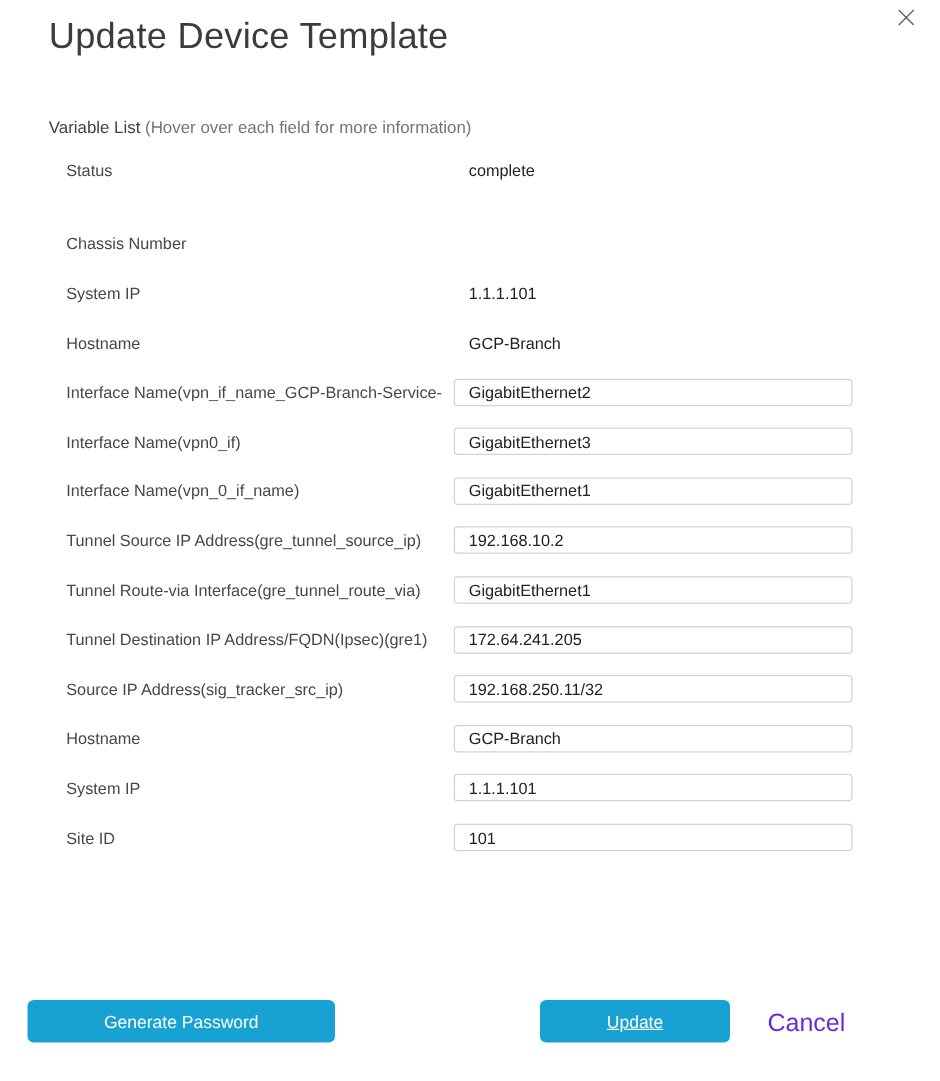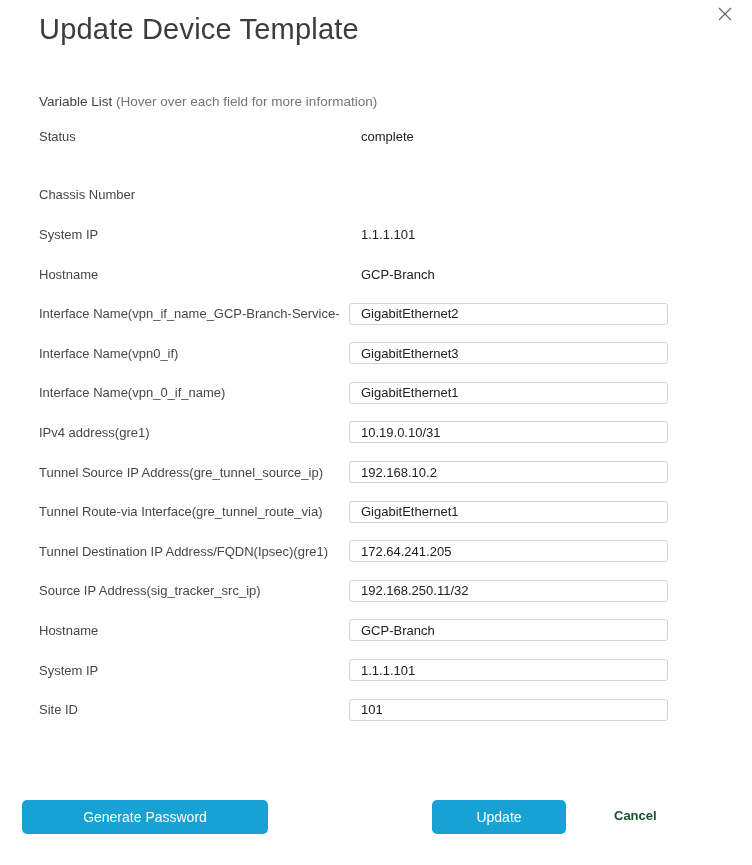--- a/index.html
+++ b/index.html
@@ -48,21 +48,21 @@
   .section-header {
     margin: 48px 0 8px 39px;
     font-size: 13.5px;
     color: #757575;
   }
   .section-header .section-title {
     font-weight: normal;
     color: #424242;
   }
 
-  .rows { margin-left: 39px; }
+  .rows { margin-left: 53px; }
   .row {
     display: flex;
     align-items: center;
     height: 39.6px;
   }
   .row.gap-after { margin-bottom: 18.5px; }
   .row label, .row .ro-label {
     flex: 0 0 310px;
     max-width: 310px;
     font-size: 13px;
@@ -102,30 +102,29 @@
     height: 34px;
     border: none;
     border-radius: 5px;
     background: var(--accent);
     color: #ffffff;
     font-size: 14px;
     font-family: "Liberation Sans", sans-serif;
     cursor: pointer;
   }
   .btn-generate { left: 22px;  width: 246px; }
-  .btn-update   { left: 432px; width: 134px; }
+  .btn-update   { left: 432px; width: 152px; text-decoration: underline; }
   .cancel-link {
     position: absolute;
     left: 614px;
     top: 8px;
-    font-size: 13px;
-    color: #14532d;
+    font-size: 20px;
+    color: #6d28d9;
     text-decoration: none;
     cursor: pointer;
-    font-weight: bold;
   }
 </style>
 </head>
 <body>
 
 <div class="dialog">
 
   <button class="close-btn" aria-label="Close">
     <svg width="14" height="14" viewBox="0 0 14 14">
       <line x1="1" y1="1" x2="13" y2="13" stroke="#636363" stroke-width="1.1"></line>
@@ -169,24 +168,20 @@
     <div class="row">
       <label>Interface Name(vpn0_if)</label>
       <input type="text" value="GigabitEthernet3" style="">
     </div>
 
     <div class="row">
       <label>Interface Name(vpn_0_if_name)</label>
       <input type="text" value="GigabitEthernet1" style="">
     </div>
 
-    <div class="row">
-      <label>IPv4 address(gre1)</label>
-      <input type="text" value="10.19.0.10/31" style="">
-    </div>
 
     <div class="row">
       <label>Tunnel Source IP Address(gre_tunnel_source_ip)</label>
       <input type="text" value="192.168.10.2" style="">
     </div>
 
     <div class="row">
       <label>Tunnel Route-via Interface(gre_tunnel_route_via)</label>
       <input type="text" value="GigabitEthernet1" style="">
     </div>

